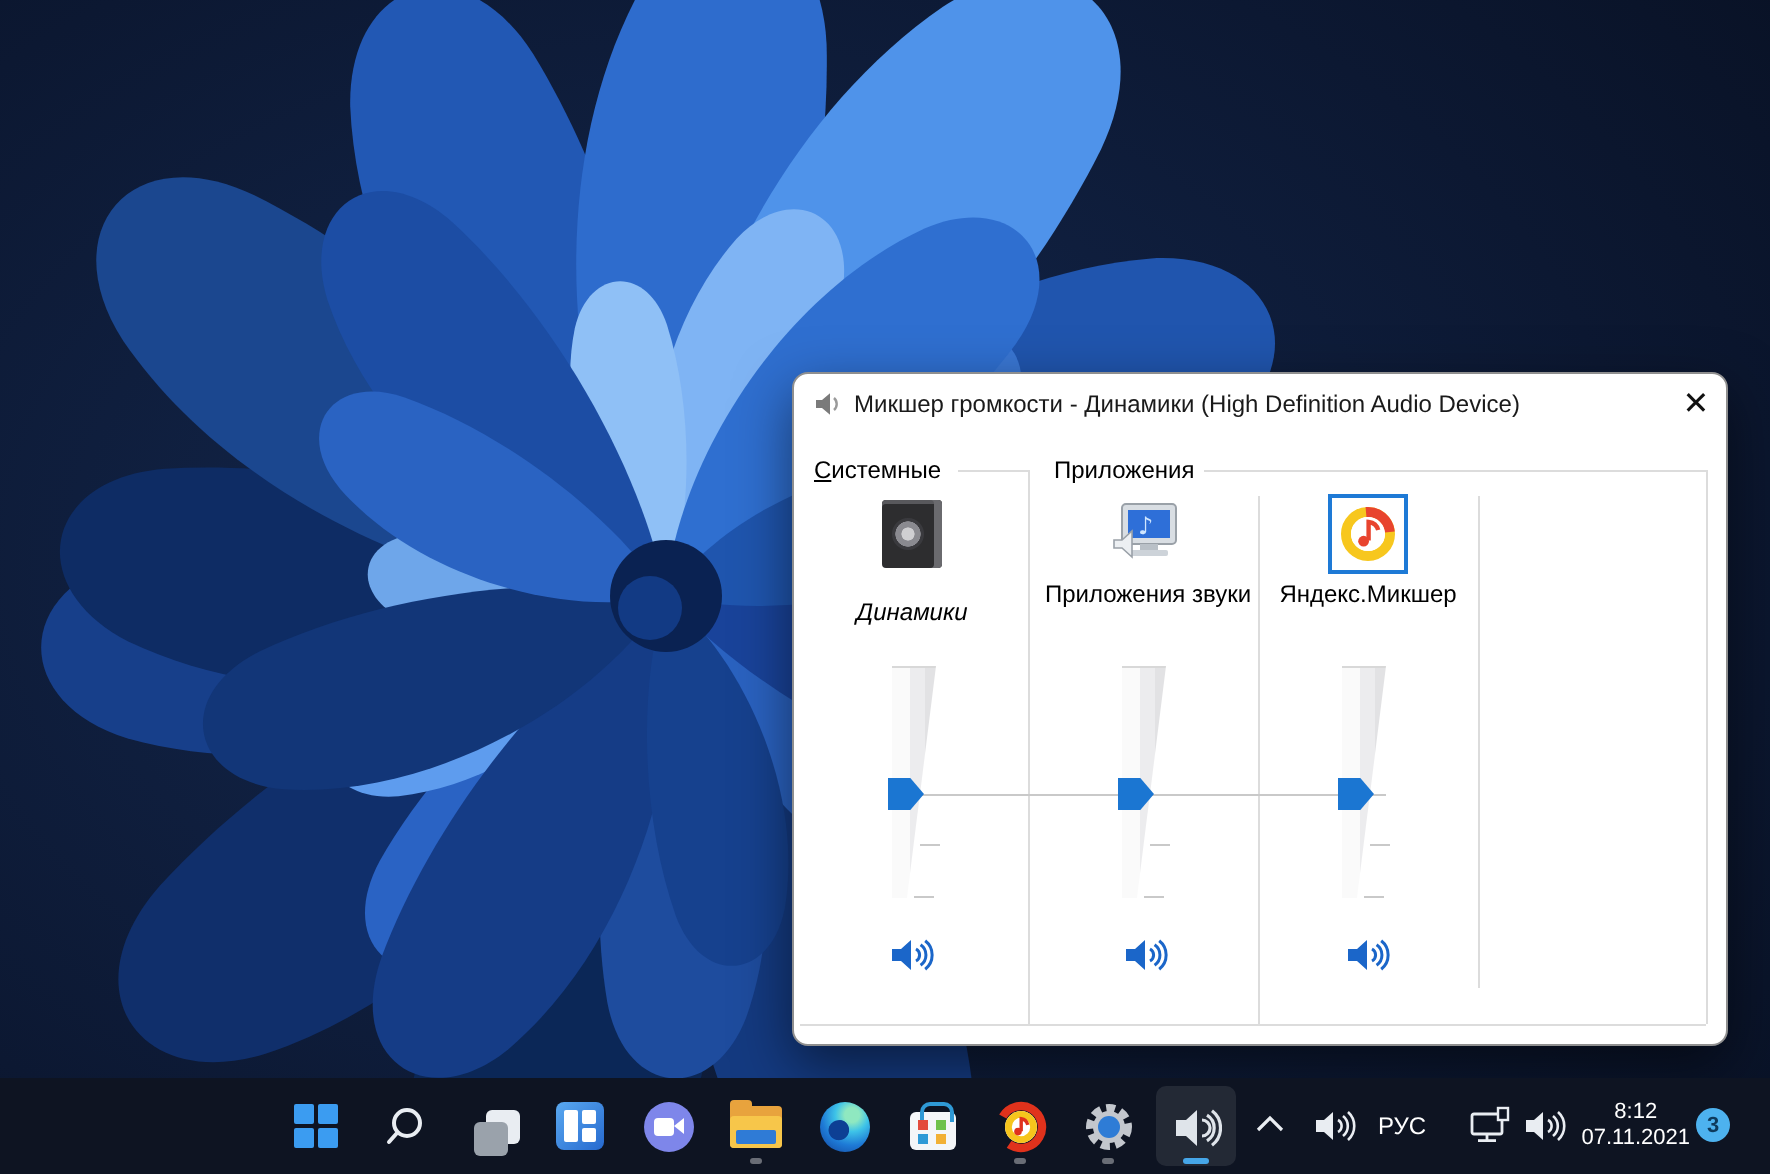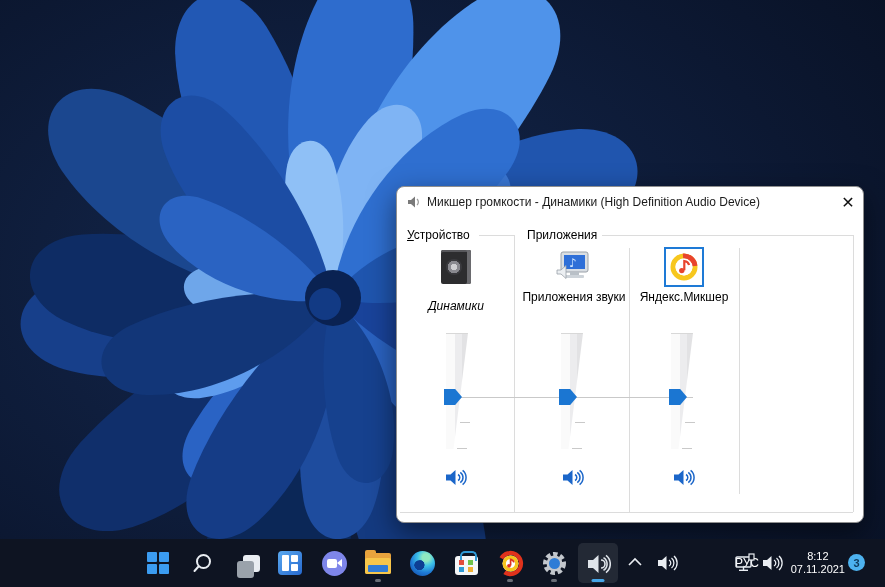--- a/index.html
+++ b/index.html
@@ -49,21 +49,21 @@
   
   .taskbar { position:absolute; left:0; bottom:0; width:885px; height:48px; background:#0e1422; }
   .tb-group { position:absolute; left:138px; top:4px; display:flex; gap:4px; }
   .tb-btn { position:relative; width:40px; height:40px; display:flex; align-items:center; justify-content:center; border-radius:5px; }
   .tb-btn.active { background:rgba(255,255,255,.09); }
   .run-dash { position:absolute; bottom:1px; left:50%; transform:translateX(-50%); width:6px; height:3px;
      border-radius:2px; background:rgba(255,255,255,.38); }
   .run-dash.blue { width:13px; background:#46a6e8; }
 
   .tray-item { position:absolute; color:#fff; }
-  .tray-lang { font-size:12px; top:17px;margin-left:46px; }
+  .tray-lang { font-size:12px; top:17px; }
   .tray-clock { top:11px; right:40px; text-align:center; font-size:11px; line-height:13px; color:#fff; }
   .badge { position:absolute; left:848px; top:554px; width:17px; height:17px; border-radius:50%;
      background:#4db2ef; color:#0e3a5c; font-size:11px; font-weight:bold; display:flex; align-items:center; justify-content:center; }
 
   
   .win-logo { width:22px; height:22px; display:grid; grid-template-columns:10px 10px; grid-template-rows:10px 10px; gap:2px; }
   .win-logo div { background:#3b9cf1; border-radius:1px; }
 
   .tv-back { position:absolute; left:13px; top:8px; width:17px; height:17px; background:#e9edf2; border-radius:3px; }
   .tv-front { position:absolute; left:7px; top:14px; width:17px; height:17px; background:#9aa2ab; border-radius:3px; }
@@ -139,21 +139,21 @@
 <div class="vm-window">
   <div class="titlebar">
     <svg class="title-icon" width="16" height="16" viewBox="0 0 16 16">
       <path d="M2 6 h3 l4 -3.4 v10.8 l-4 -3.4 h-3 z" fill="#7a7a7a"></path>
       <path d="M11 5 a4 4 0 0 1 0 6" fill="none" stroke="#9a9a9a" stroke-width="1.2"></path>
     </svg>
     <span class="title-text">Микшер громкости - Динамики (High Definition Audio Device)</span>
     <div class="close-btn">✕</div>
   </div>
 
-  <span class="grp-label devlbl" style="left:8px; top:41px;">Устройство</span>
+  <span class="grp-label devlbl" style="left:8px; top:41px;">Системные</span>
   <span class="grp-label" style="left:128px; top:41px;">Приложения</span>
 
   <div class="ln" style="left:82px; top:48px; width:35px; height:1px;"></div>
   <div class="ln" style="left:205px; top:48px; width:251px; height:1px;"></div>
   <div class="ln" style="left:117px; top:48px; width:1px; height:277px;"></div>
   <div class="ln" style="left:232px; top:61px; width:1px; height:264px;"></div>
   <div class="ln" style="left:342px; top:61px; width:1px; height:246px;"></div>
   <div class="ln" style="left:456px; top:48px; width:1px; height:277px;"></div>
   <div class="ln" style="left:3px; top:325px; width:453px; height:1px;"></div>
 

